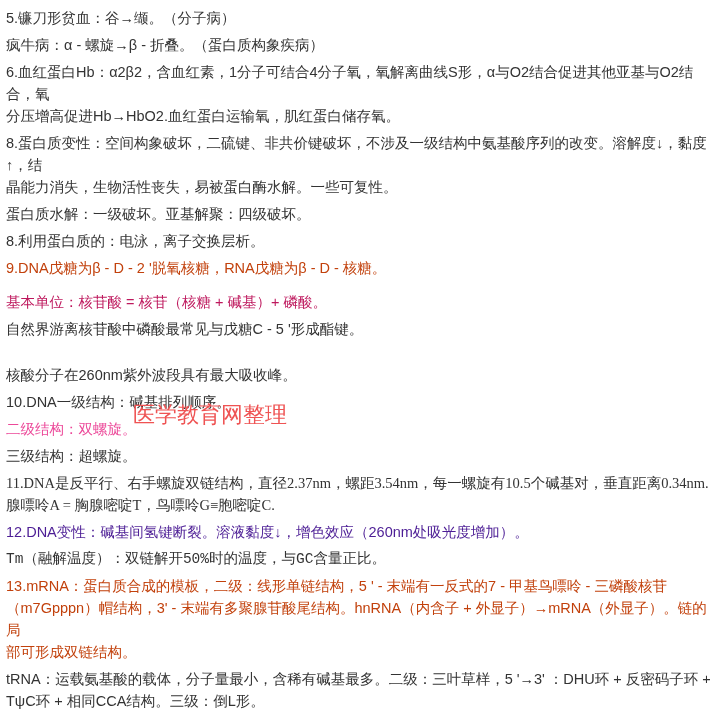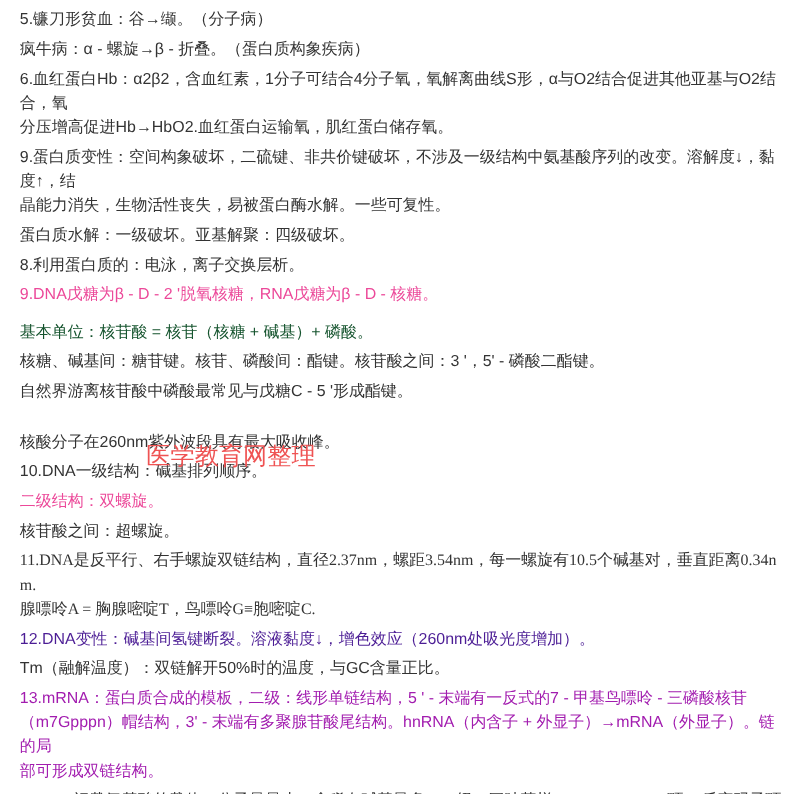--- a/index.html
+++ b/index.html
@@ -7,21 +7,21 @@
   body {
     width: 720px;
     height: 722px;
     overflow: hidden;
     font-family: "Liberation Sans", "DejaVu Sans", sans-serif;
   }
   .page {
     position: relative;
     width: 720px;
     height: 614px;
-    padding: 2px 6px 0 18px;
+    padding: 2px 6px 0 6px;
     background: #ffffff;
   }
   .doc p {
     font-size: 14.5px;
     line-height: 22px;
     color: #333333;
     margin: 5px 0;
     white-space: pre-wrap;
     word-break: break-all;
   }
@@ -37,36 +37,35 @@
 </style>
 </head>
 <body>
 
 <div class="page">
   <div class="doc">
       <p style="color: rgb(51, 51, 51);">5.镰刀形贫血：谷→缬。（分子病）</p>
       <p style="color: rgb(51, 51, 51);">疯牛病：α - 螺旋→β - 折叠。（蛋白质构象疾病）</p>
       <p style="color: rgb(51, 51, 51);">6.血红蛋白Hb：α2β2，含血红素，1分子可结合4分子氧，氧解离曲线S形，α与O2结合促进其他亚基与O2结合，氧
 分压增高促进Hb→HbO2.血红蛋白运输氧，肌红蛋白储存氧。</p>
-      <p style="color: rgb(51, 51, 51);">9.蛋白质变性：空间构象破坏，二硫键、非共价键破坏，不涉及一级结构中氨基酸序列的改变。溶解度↓，黏度↑，结
+      <p style="color: rgb(51, 51, 51);">8.蛋白质变性：空间构象破坏，二硫键、非共价键破坏，不涉及一级结构中氨基酸序列的改变。溶解度↓，黏度↑，结
 晶能力消失，生物活性丧失，易被蛋白酶水解。一些可复性。</p>
       <p style="color: rgb(51, 51, 51);">蛋白质水解：一级破坏。亚基解聚：四级破坏。</p>
       <p style="color: rgb(51, 51, 51);">8.利用蛋白质的：电泳，离子交换层析。</p>
-      <p style="color: #ec4899;">9.DNA戊糖为β - D - 2 '脱氧核糖，RNA戊糖为β - D - 核糖。</p>
-      <p style="color: #14532d; margin-top: 12px;">基本单位：核苷酸 = 核苷（核糖 + 碱基）+ 磷酸。</p>
-      <p style="color: rgb(51, 51, 51);">核糖、碱基间：糖苷键。核苷、磷酸间：酯键。核苷酸之间：3 '，5' - 磷酸二酯键。</p>
+      <p style="color: #c2410c;">9.DNA戊糖为β - D - 2 '脱氧核糖，RNA戊糖为β - D - 核糖。</p>
+      <p style="color: #be185d; margin-top: 12px;">基本单位：核苷酸 = 核苷（核糖 + 碱基）+ 磷酸。</p>
       <p style="color: rgb(51, 51, 51);">自然界游离核苷酸中磷酸最常见与戊糖C - 5 '形成酯键。</p>
       <p style="color: rgb(51, 51, 51); margin-top: 24px;">核酸分子在260nm紫外波段具有最大吸收峰。</p>
       <p style="color: rgb(51, 51, 51);">10.DNA一级结构：碱基排列顺序。</p>
       <p style="color: #ec4899;">二级结构：双螺旋。</p>
-      <p style="color: rgb(51, 51, 51);">核苷酸之间：超螺旋。</p>
+      <p style="color: rgb(51, 51, 51);">三级结构：超螺旋。</p>
       <p style="color: rgb(51, 51, 51); font-family: Liberation Serif, serif;">11.DNA是反平行、右手螺旋双链结构，直径2.37nm，螺距3.54nm，每一螺旋有10.5个碱基对，垂直距离0.34nm.
 腺嘌呤A = 胸腺嘧啶T，鸟嘌呤G≡胞嘧啶C.</p>
       <p style="color: #4c1d95;">12.DNA变性：碱基间氢键断裂。溶液黏度↓，增色效应（260nm处吸光度增加）。</p>
-      <p style="color: rgb(51, 51, 51);">Tm（融解温度）：双链解开50%时的温度，与GC含量正比。</p>
-      <p style="color: #a21caf;">13.mRNA：蛋白质合成的模板，二级：线形单链结构，5 ' - 末端有一反式的7 - 甲基鸟嘌呤 - 三磷酸核苷
+      <p style="color: rgb(51, 51, 51); font-family: Liberation Mono, monospace;">Tm（融解温度）：双链解开50%时的温度，与GC含量正比。</p>
+      <p style="color: #c2410c;">13.mRNA：蛋白质合成的模板，二级：线形单链结构，5 ' - 末端有一反式的7 - 甲基鸟嘌呤 - 三磷酸核苷
 （m7Gpppn）帽结构，3' - 末端有多聚腺苷酸尾结构。hnRNA（内含子 + 外显子）→mRNA（外显子）。链的局
 部可形成双链结构。</p>
       <p style="color: rgb(51, 51, 51);">tRNA：运载氨基酸的载体，分子量最小，含稀有碱基最多。二级：三叶草样，5 '→3' ：DHU环 + 反密码子环 +
 TψC环 + 相同CCA结构。三级：倒L形。</p>
     </div>
   <div class="watermark" style="color: rgb(239, 83, 83);">医学教育网整理</div>
 </div>
 
 </body></html>

